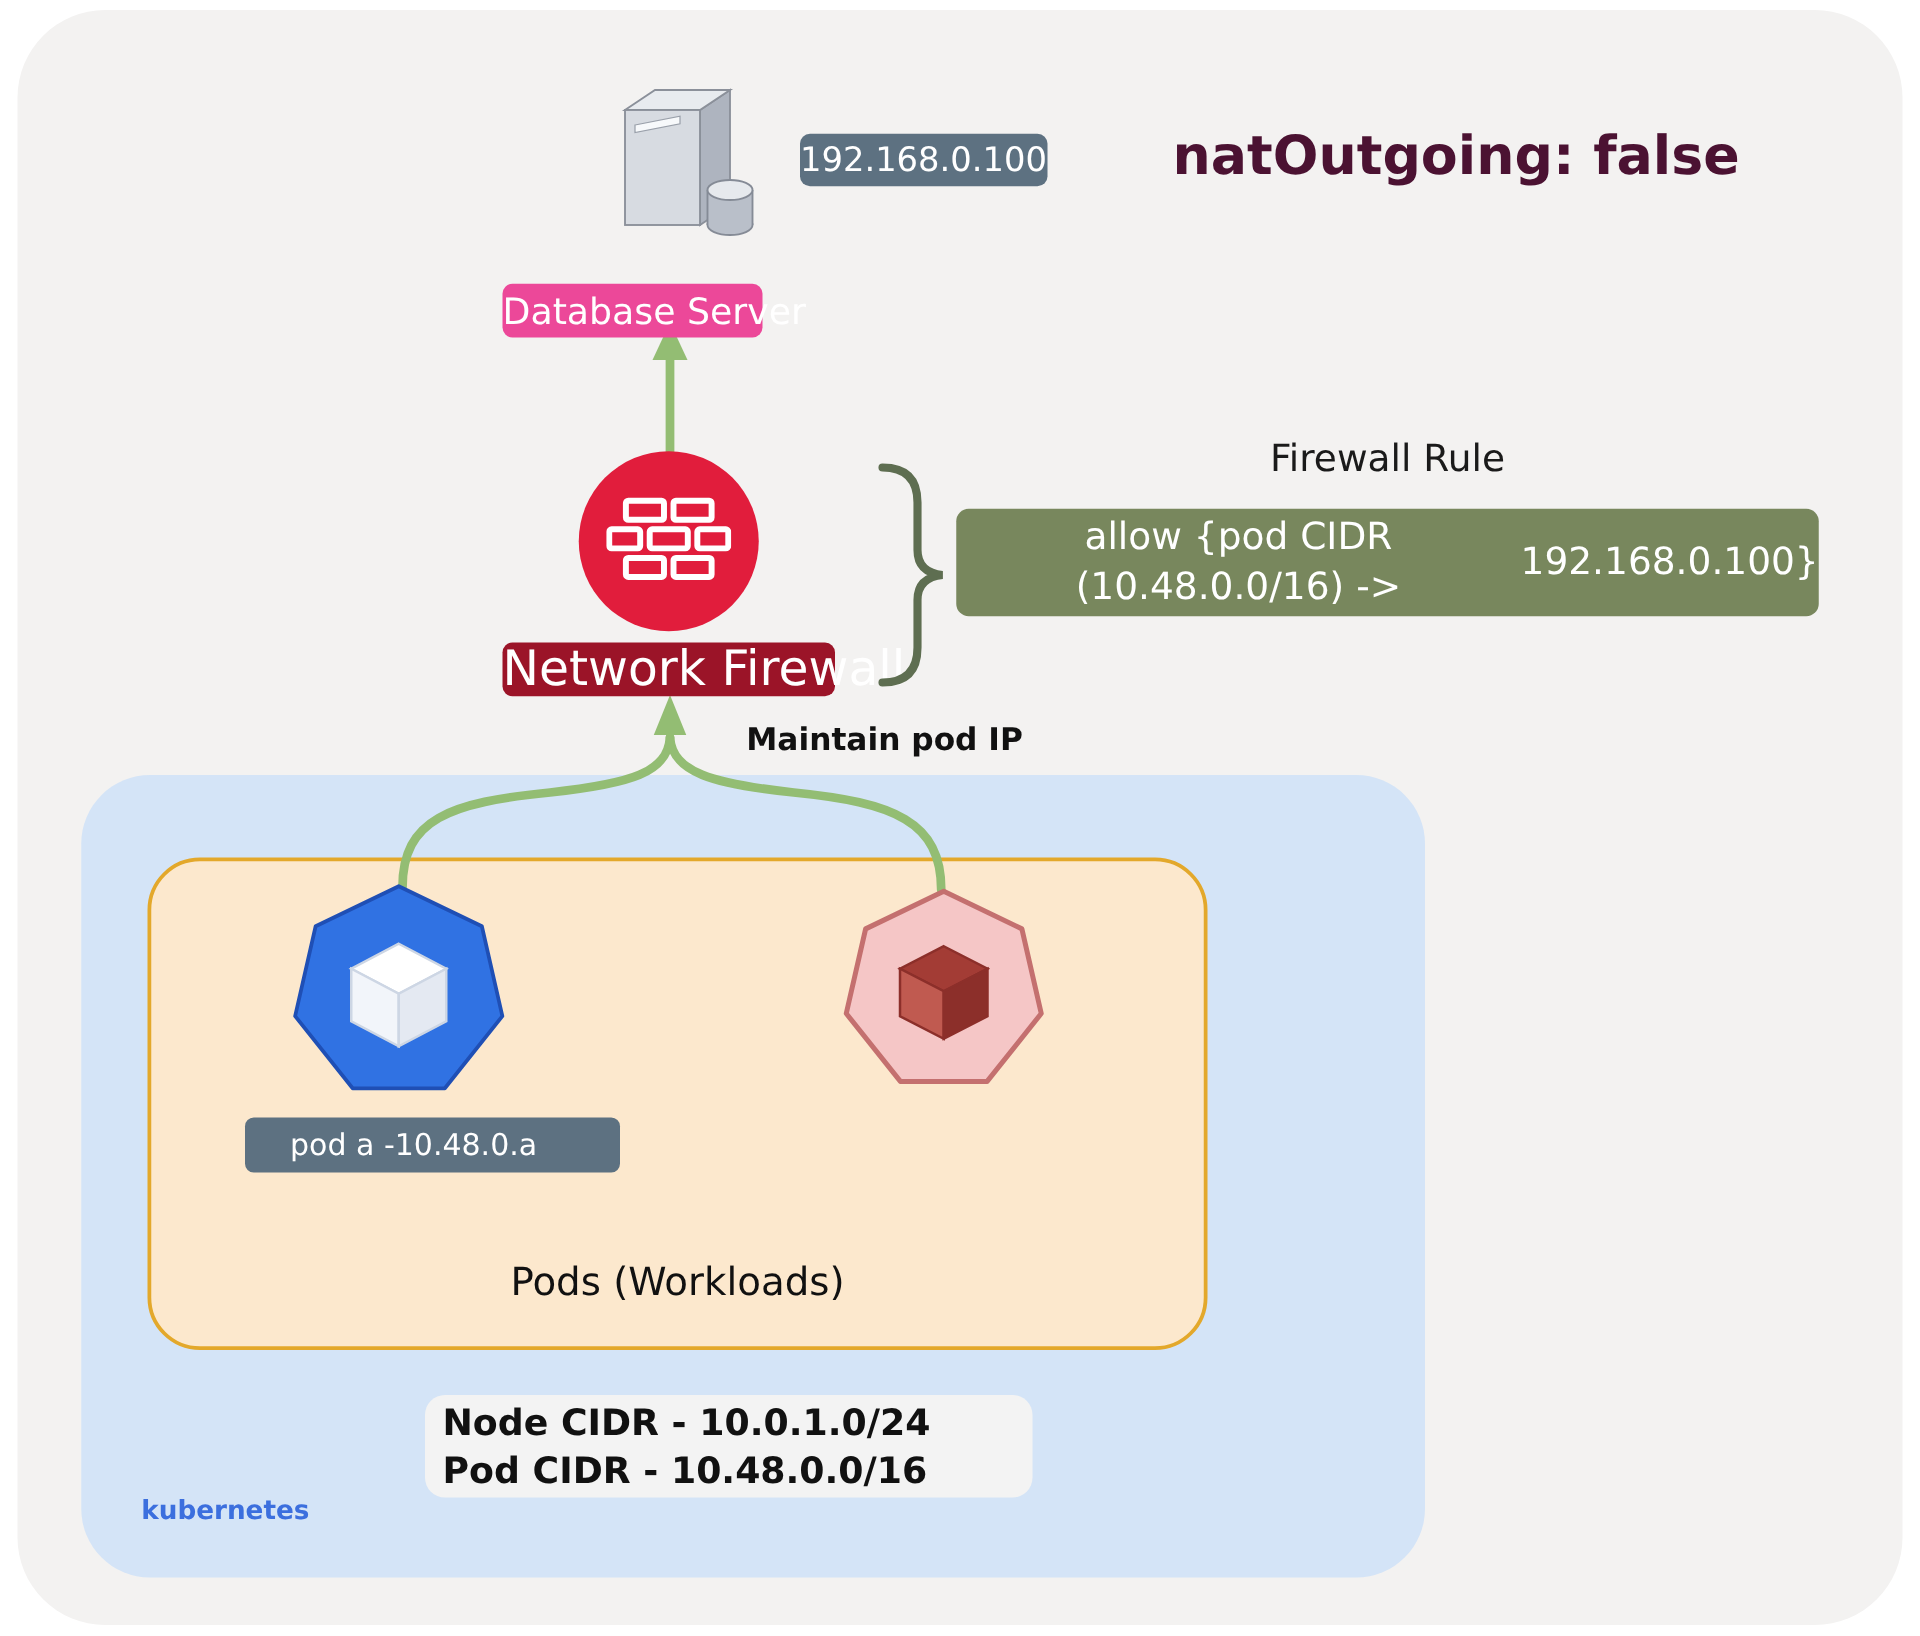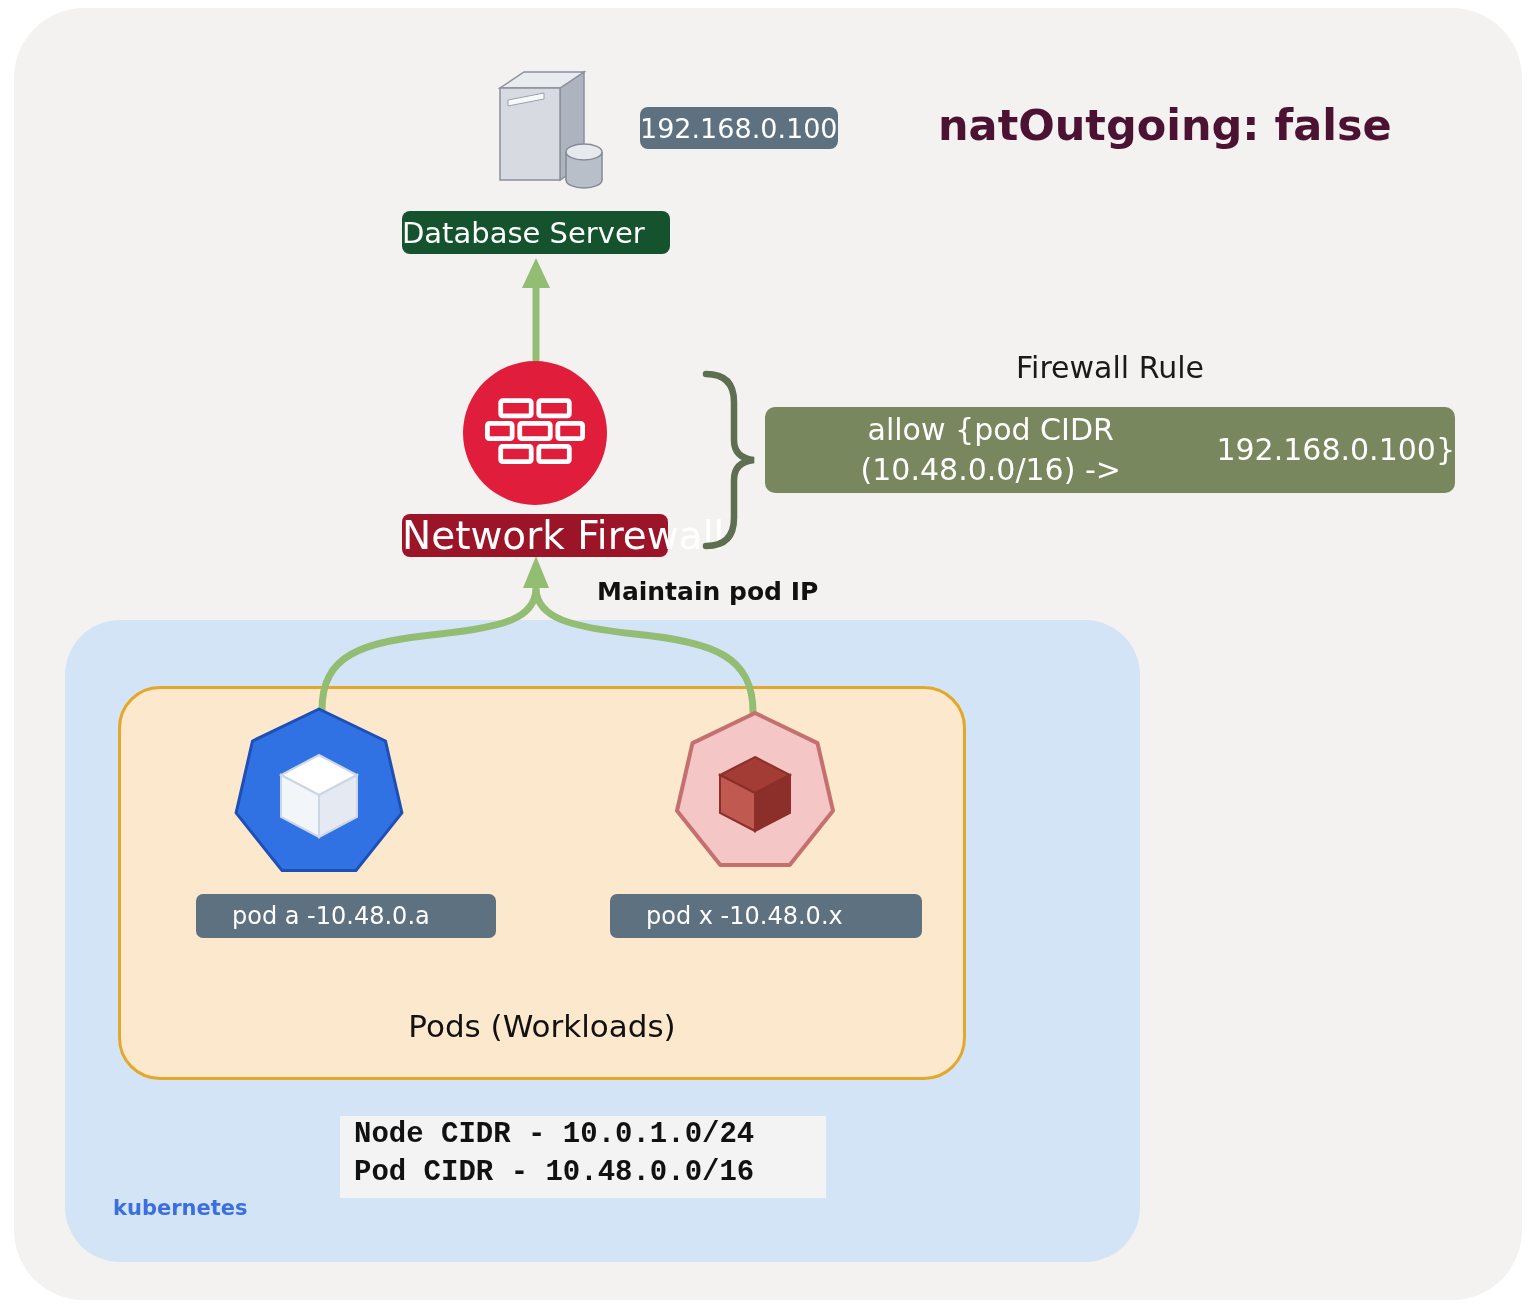--- a/index.html
+++ b/index.html
@@ -7,38 +7,38 @@
   .canvas{position:relative;width:1536px;height:1309px;background:#ffffff;overflow:hidden;}
   .abs{position:absolute;}
 
   .outer-bg{left:14px;top:8px;width:1508px;height:1292px;background:#f3f2f1;border-radius:70px;}
 
   .k8s-box{left:65px;top:620px;width:1075px;height:642px;background:#d4e4f7;border-radius:55px;}
   .pods-box{left:118px;top:686px;width:848px;height:394px;background:#fce8cd;border:3px solid #e3a82b;border-radius:42px;box-sizing:border-box;}
 
   .badge{display:flex;align-items:center;color:#ffffff;border-radius:8px;white-space:nowrap;}
   .ip-badge{left:640px;top:107px;width:198px;height:42px;background:#5d7181;font-size:27px;}
-  .db-badge{left:402px;top:211px;width:268px;height:43px;background:#14532d;font-size:29px;}
+  .db-badge{left:402px;top:227px;width:208px;height:43px;background:#ec4899;font-size:29px;}
   .nfw-badge{left:402px;top:514px;width:266px;height:43px;background:#9b1428;font-size:39px;}
   .pod-badge{background:#5d7181;font-size:24px;height:44px;border-radius:7px;padding-left:36px;}
   .pod-a-badge{left:196px;top:894px;width:264px;}
   .pod-x-badge{left:610px;top:894px;width:276px;}
 
   .main-title{left:938px;top:100px;font-size:43px;font-weight:bold;color:#4b1232;white-space:nowrap;}
 
   .fw-circle{left:463px;top:361px;width:144px;height:144px;border-radius:50%;background:#e11d3c;display:flex;align-items:center;justify-content:center;}
 
   .rule-title{left:960px;top:350px;width:300px;text-align:center;font-size:30px;color:#1a1a1a;}
   .rule-box{left:765px;top:407px;width:690px;height:86px;background:#78875d;border-radius:10px;color:#ffffff;font-size:30px;line-height:40px;display:flex;flex-direction:row;align-items:center;justify-content:center;text-align:center;}
 
   .maintain-label{left:597px;top:577px;font-size:25px;font-weight:bold;color:#111111;white-space:nowrap;}
 
   .pods-workloads{left:118px;top:1008px;width:848px;text-align:center;font-size:31px;color:#111111;}
   .k8s-name{left:113px;top:1196px;font-size:21px;font-weight:bold;color:#3c6fde;}
-  .cidr-box{left:340px;top:1116px;width:486px;height:82px;background:#f3f3f3;border-radius:0;display:flex;flex-direction:column;padding-left:14px;box-sizing:border-box;font-family:Liberation Mono, monospace;}
+  .cidr-box{left:340px;top:1116px;width:486px;height:82px;background:#f3f3f3;border-radius:16px;display:flex;flex-direction:column;justify-content:center;padding-left:14px;box-sizing:border-box;}
   .cidr-box div{font-size:29px;font-weight:bold;color:#111111;line-height:38px;white-space:nowrap;}
 
   svg{display:block;}
   .overlay{left:0;top:0;width:1536px;height:1309px;pointer-events:none;}
 </style>
 </head>
 <body>
 
 <div class="canvas">
 
@@ -120,23 +120,20 @@
   <svg class="abs" style="left:672px;top:707px;" width="166" height="172" viewBox="0 0 166 172">
     <polygon points="83,6 20.5,36.1 5,103.8 48.3,158.1 117.7,158.1 161,103.8 145.5,36.1" fill="#f5c6c6" stroke="#c4706f" stroke-width="4" stroke-linejoin="round"></polygon>
     <polygon points="83,50 118,68 83,86 48,68" fill="#a33c35" stroke="#8c2f2a" stroke-width="2"></polygon>
     <polygon points="48,68 83,86 83,124 48,106" fill="#c05a50" stroke="#8c2f2a" stroke-width="2"></polygon>
     <polygon points="118,68 83,86 83,124 118,106" fill="#8c2f2a" stroke="#8c2f2a" stroke-width="2"></polygon>
   </svg>
 
   <div class="abs badge pod-badge pod-a-badge">
     <span>pod a -10.48.0.a</span>
   </div>
-  <div class="abs badge pod-badge pod-x-badge">
-    <span>pod x -10.48.0.x</span>
-  </div>
 
   <div class="abs pods-workloads">Pods (Workloads)</div>
 
   <div class="abs k8s-name">kubernetes</div>
 
   <div class="abs cidr-box">
     <div>Node CIDR - 10.0.1.0/24</div>
     <div>Pod CIDR - 10.48.0.0/16</div>
   </div>
 

